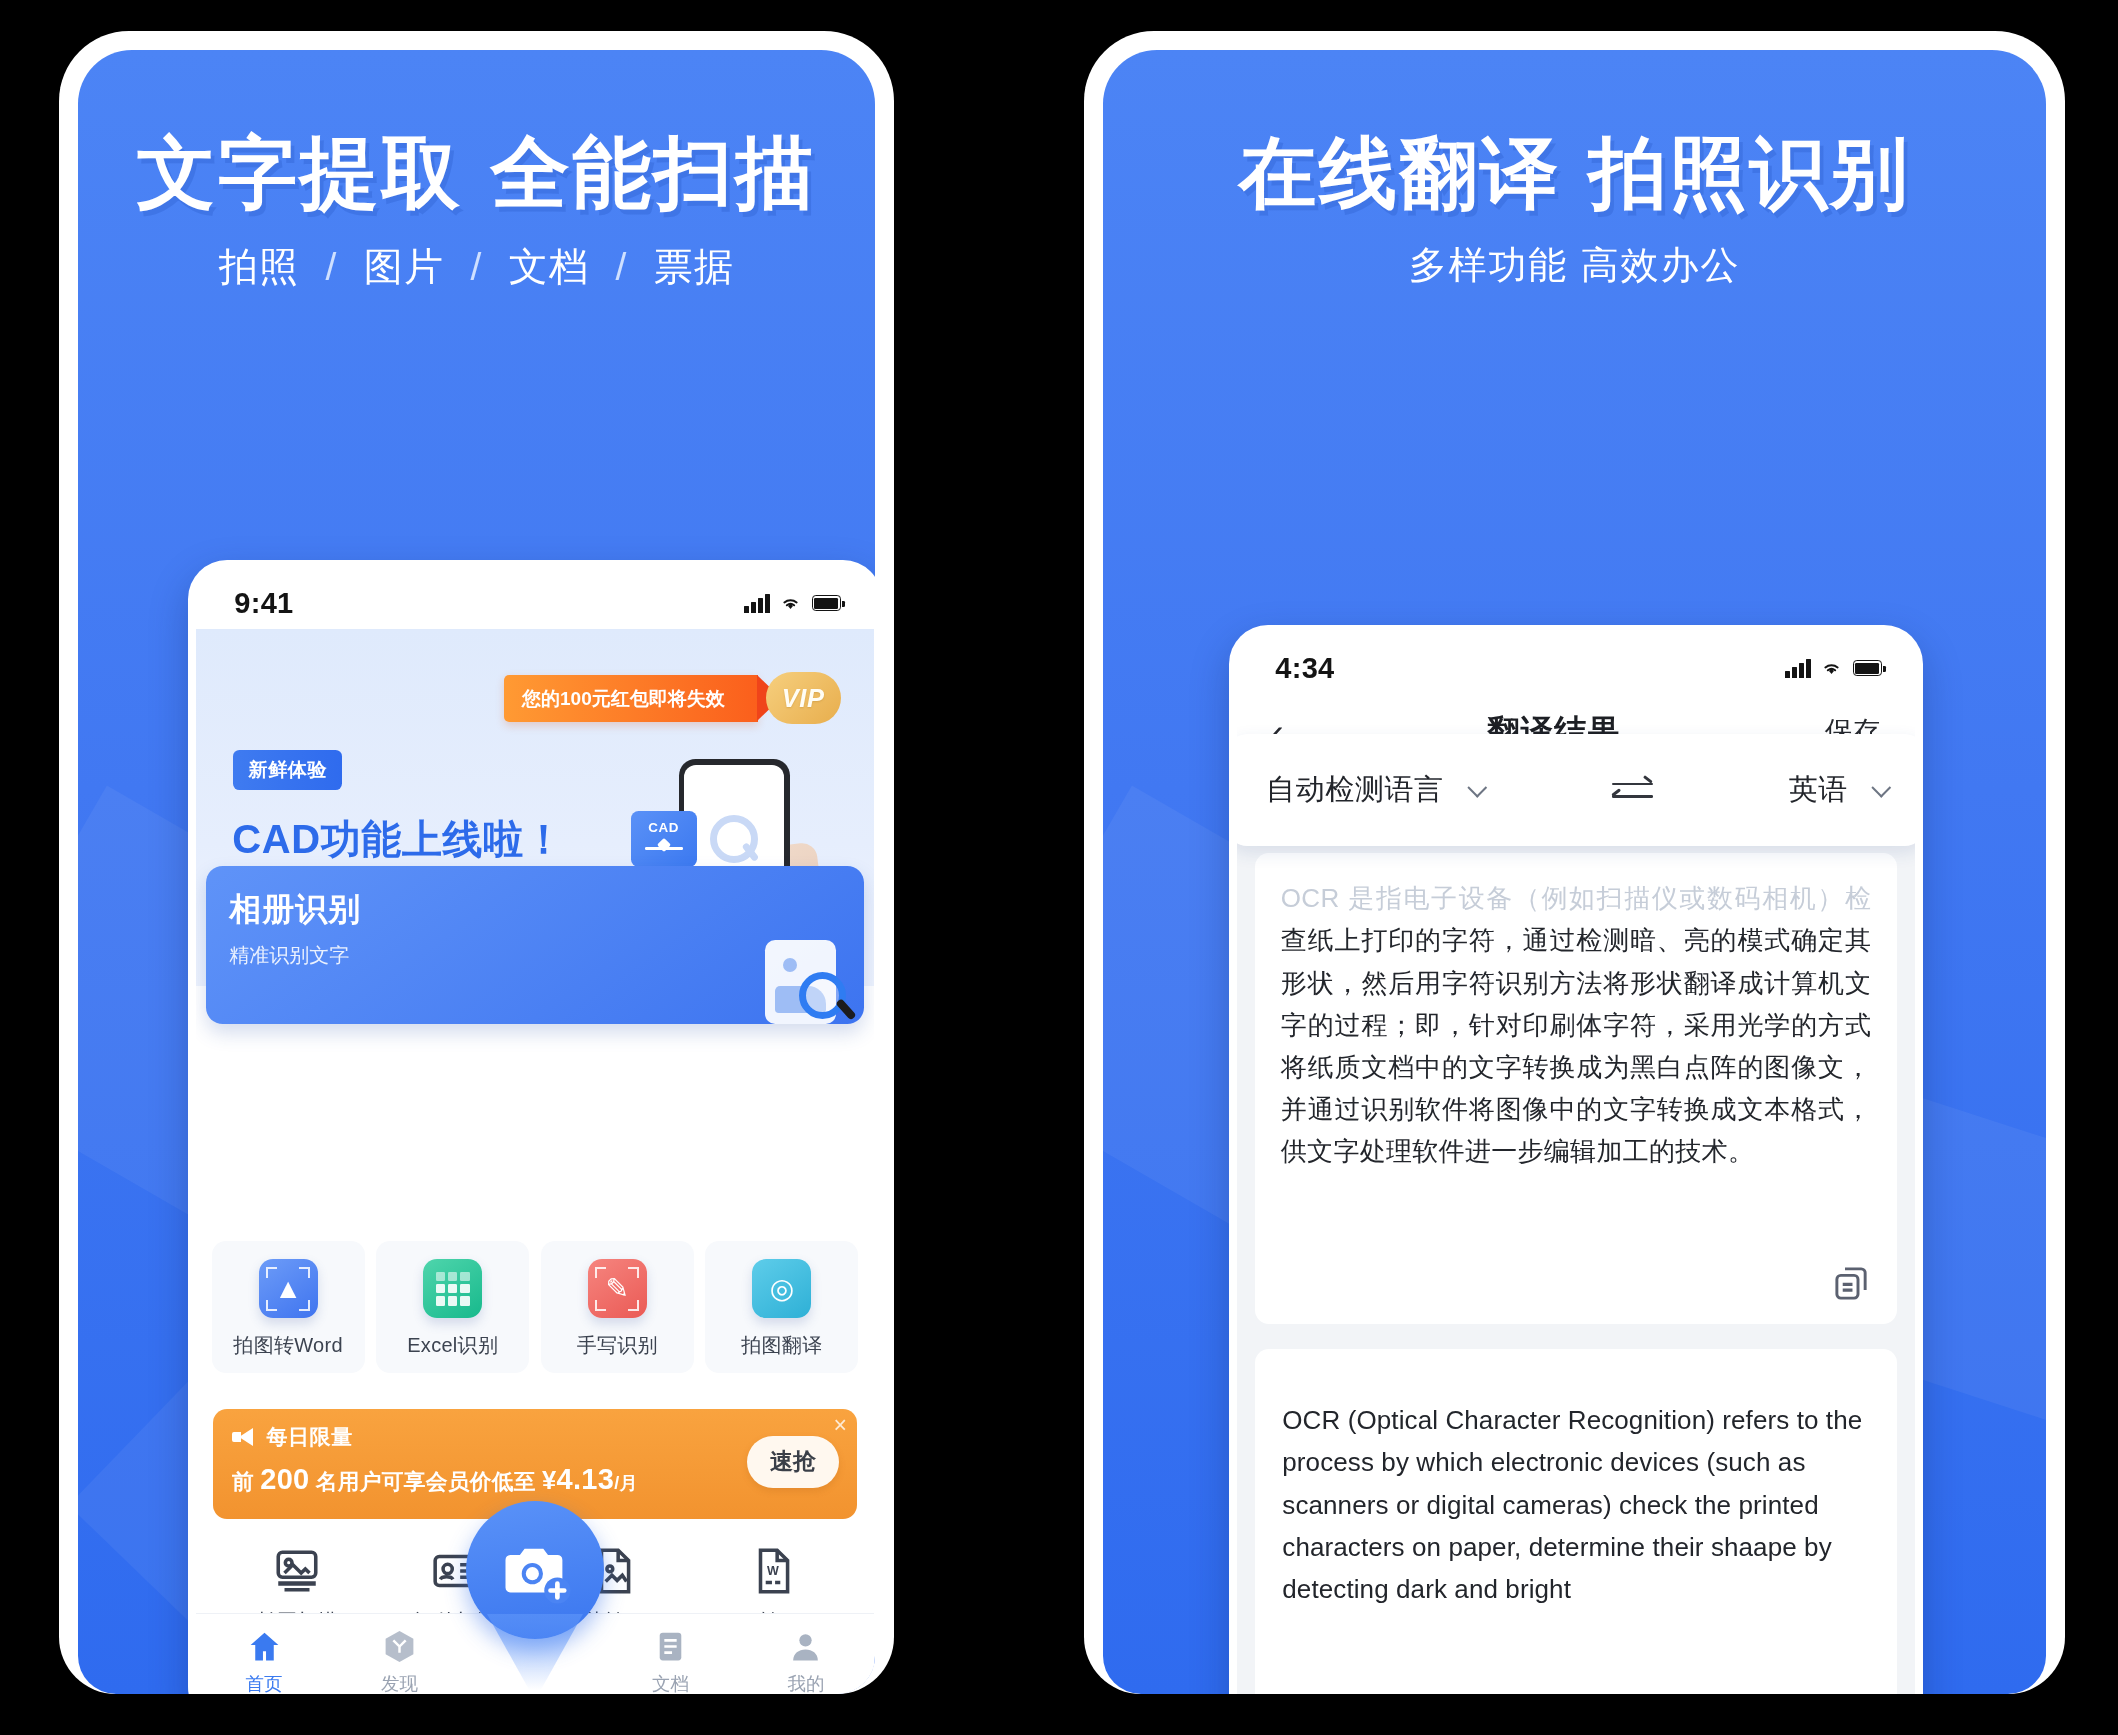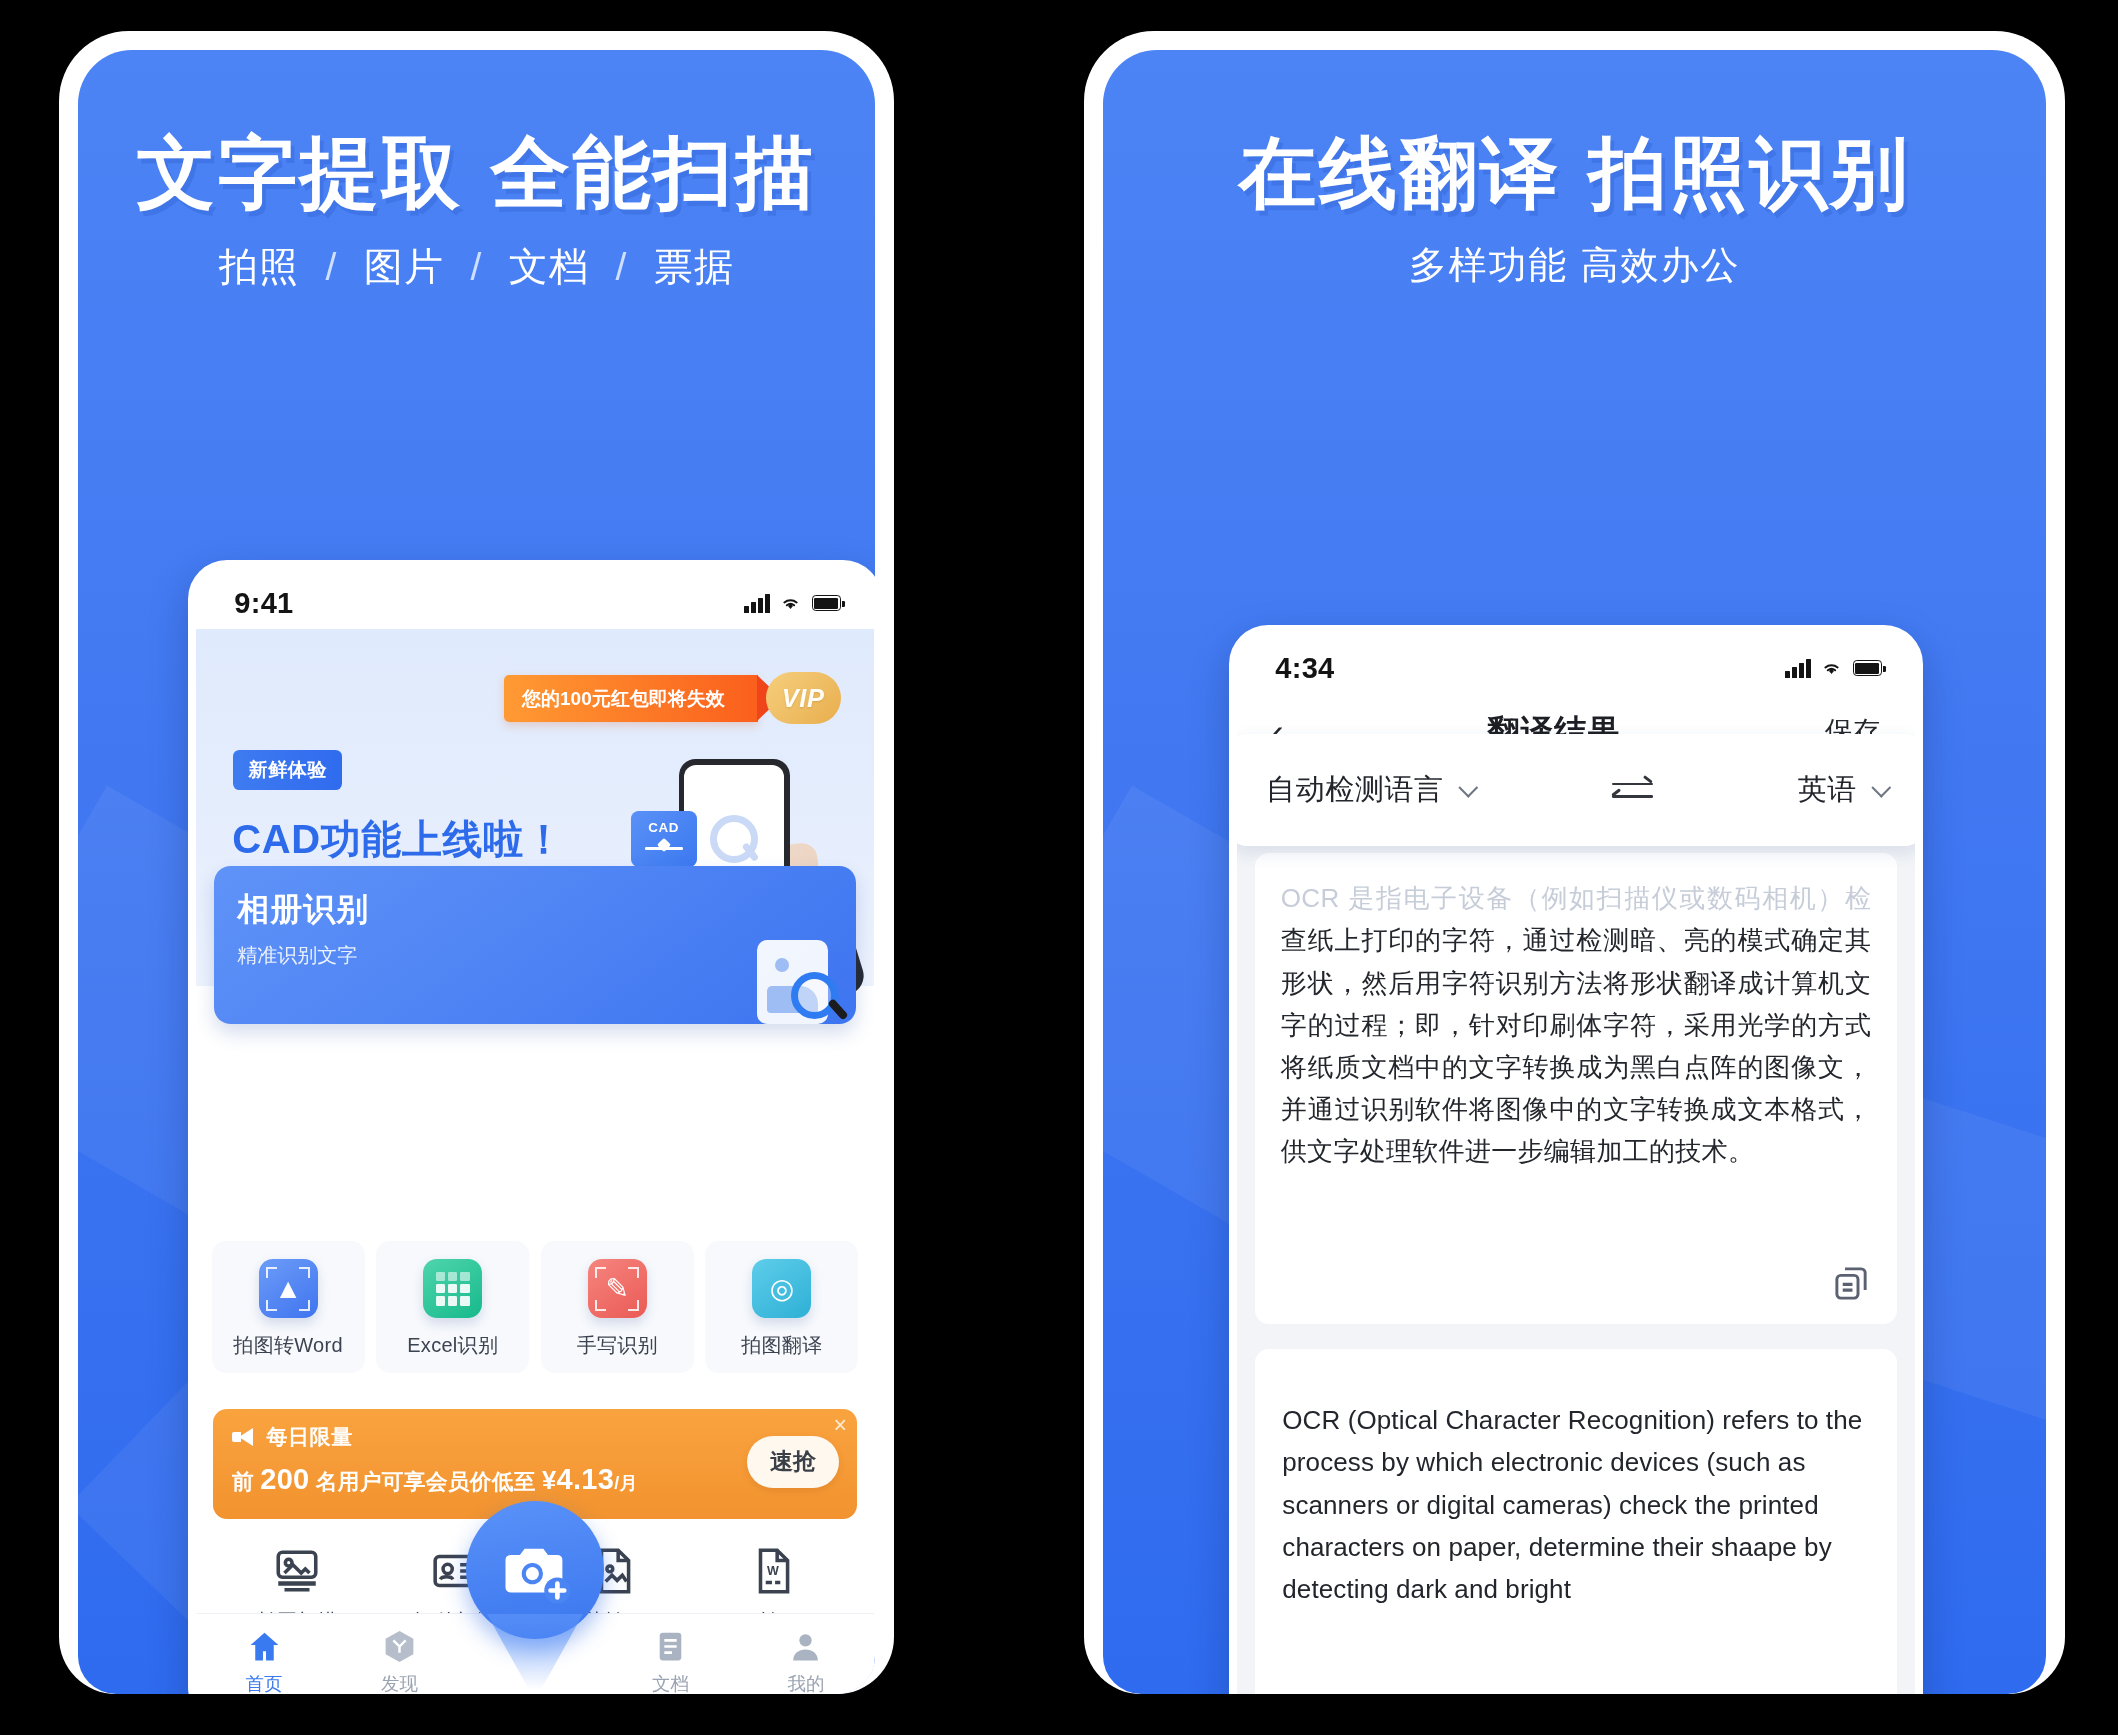--- a/index.html
+++ b/index.html
@@ -113,21 +113,21 @@
                      background:#fff; border-radius:1.9px; }
   .hand { position:absolute; right:25.5px; top:118px; width:134px; height:150px;
           background:linear-gradient(150deg,#f3dfd0,#e4c6b2); border-radius:36px 15.3px 25.5px 45px;
           transform:rotate(-7deg); }
   .sleeve { position:absolute; right:-7.6px; bottom:-21.7px; width:121px; height:89px;
             background:linear-gradient(150deg,#3b3f48,#22252b); border-radius:19px;
             transform:rotate(-17deg); }
 
   
   .fcards { position:absolute; left:0; right:0; top:298px; display:flex;
-            gap:28px; padding:0 18px; }
+            gap:28px; padding:0 10px; }
   .fcard { flex:1; height:158px; border-radius:16.6px; padding:21.7px 21.7px 0 23px;
            position:relative; overflow:hidden; color:#fff;
            box-shadow:0 9px 19px rgba(40,80,170,.20); }
   .fcard.blue { background:linear-gradient(145deg,#5f93f8,#3d74f0); }
   .fcard.cyan { background:linear-gradient(145deg,#3fc3e0,#16a8cf); }
   .fcard h3 { font-size:32px; font-weight:800; letter-spacing:1px; }
   .fcard p { margin-top:10.2px; font-size:20px; color:rgba(255,255,255,.88); }
   .fc-ico { position:absolute; right:14px; bottom:-3.8px; width:94px; height:94px; }
   .ph-card { position:absolute; left:9px; top:6.4px; width:71px; height:84px;
              background:rgba(255,255,255,.93); border-radius:10.2px; }
@@ -229,21 +229,21 @@
             padding:0 34px; background:#fff; }
   .rp-back { font-size:37px; color:#26282d; font-weight:300; line-height:1; }
   .rp-title { font-size:32px; font-weight:600; color:#1d1f24; letter-spacing:1.3px; }
   .rp-save { font-size:28px; color:#26282d; }
   .rp-body { position:absolute; left:0; right:0; top:138px; bottom:0; background:#f2f4f7;
              padding:0 18px; }
   .langbar { position:absolute; left:-10.2px; right:-10.2px; top:-37px; height:112px;
              background:#fff; border-radius:20.4px; box-shadow:0 6.4px 16.6px rgba(40,70,140,.12);
              display:flex; align-items:center; justify-content:space-between;
              padding:0 39px; z-index:5; }
-  .lg { font-size:29px; color:#22252b; display:flex; align-items:center; gap:15px;
+  .lg { font-size:29px; color:#22252b; display:flex; align-items:center; gap:24px;
         letter-spacing:0.6px; }
   .chev { display:inline-block; width:14px; height:14px; border-right:2.5px solid #6d7583;
           border-bottom:2.5px solid #6d7583; transform:rotate(45deg) translateY(-3.2px); }
   .swap { width:47px; height:33px; position:relative; }
   .swap i { position:absolute; left:0; height:2.5px; background:#33363d; border-radius:1.3px; }
   .swap i:nth-child(1){ top:9px; width:41px; }
   .swap i:nth-child(2){ top:21.7px; width:41px; }
   .swap i:nth-child(1):after{content:'';position:absolute;right:-0.6px;top:-4.5px;width:10.2px;
     height:2.5px;background:#33363d;border-radius:1.3px;transform:rotate(38deg)}
   .swap i:nth-child(2):after{content:'';position:absolute;left:-0.6px;top:-4.5px;width:10.2px;

